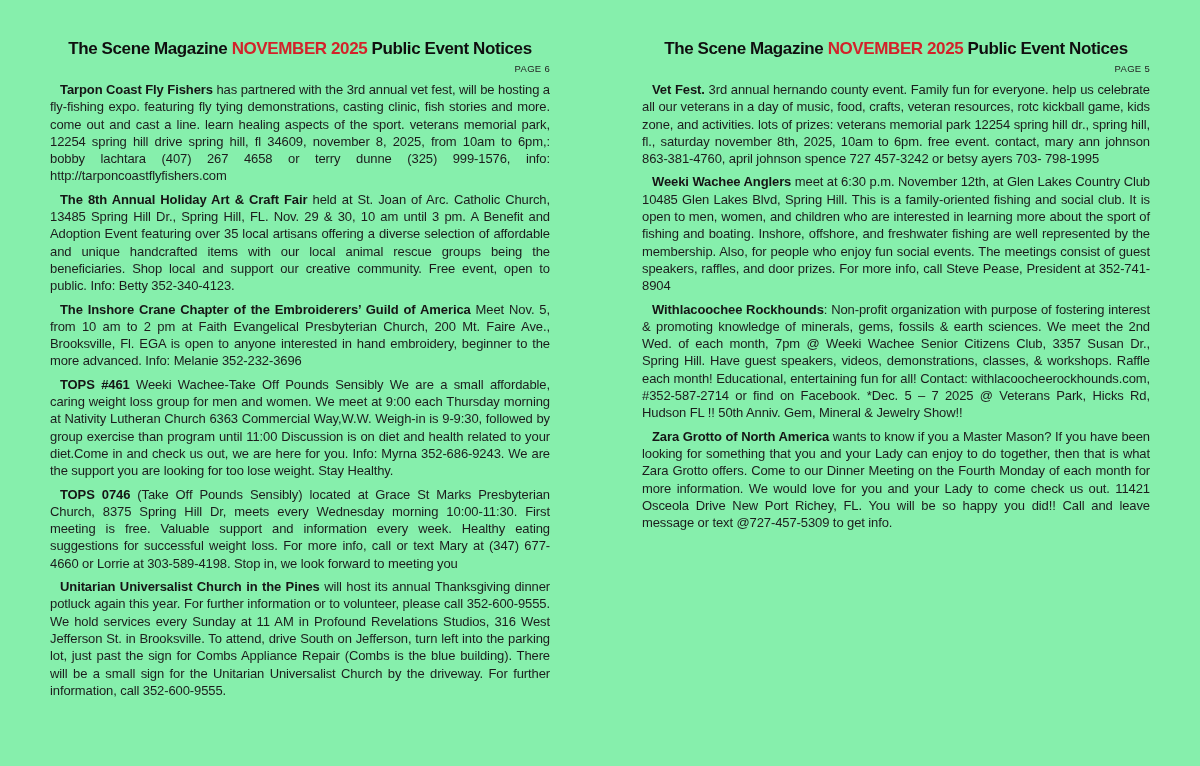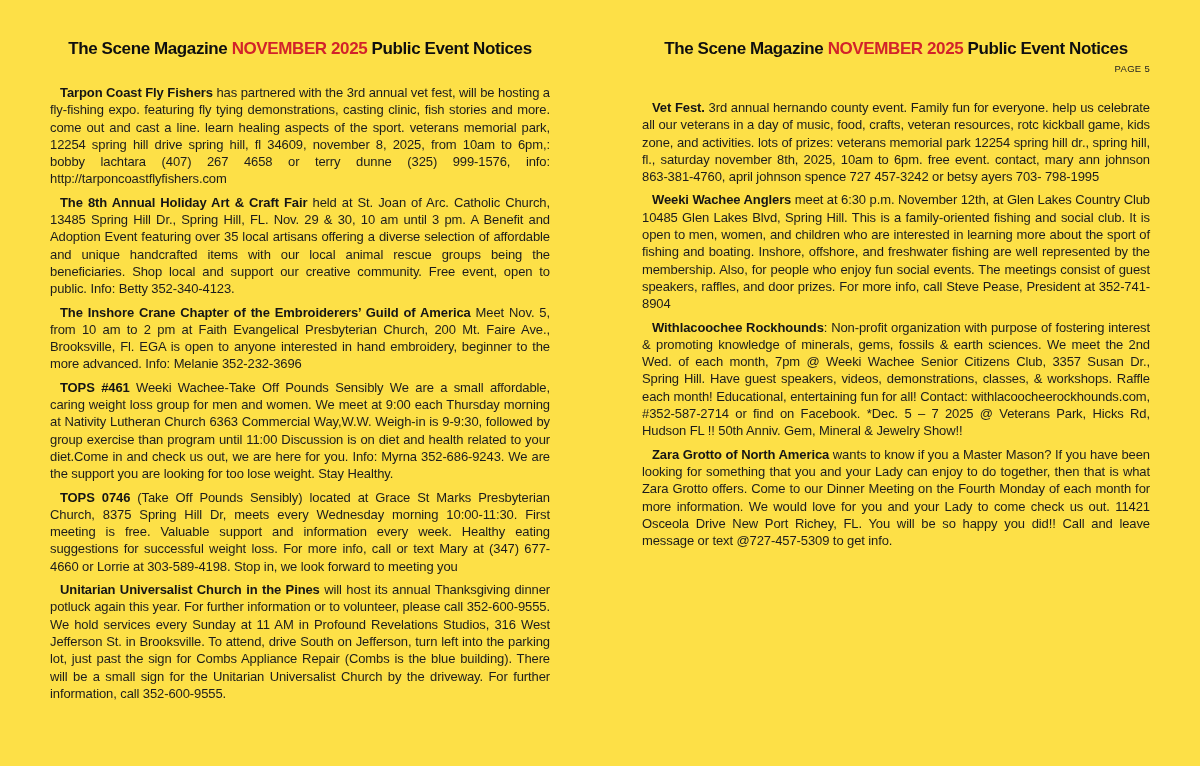--- a/index.html
+++ b/index.html
@@ -7,21 +7,21 @@
   body {
     width: 1200px; height: 766px;
     background: #ffffff;
     font-family: "Liberation Sans", sans-serif;
     color: #1c1c1c;
     overflow: hidden;
   }
   .sheet {
     position: relative;
     width: 1200px; height: 766px;
-    background: #fde047;
+    background: #86efac;
   }
   .page {
     position: absolute;
     top: 38px;
   }
   .page--left  { left: 50px;  width: 500px; }
   .page--right { left: 642px; width: 508px; }
   .title {
     margin: 0;
     font-size: 17px;
@@ -34,39 +34,40 @@
   }
   .title .hl {  }
   .page-label {
     text-align: right;
     font-size: 9.5px;
     line-height: 11px;
     letter-spacing: 0.3px;
     margin-top: 4px;
     color: #222222;
   }
-  .notices { margin-top: 25px; }
+  .notices { margin-top: 7px; }
   .notice {
     margin: 0 0 6px 0;
     font-size: 13px;
     line-height: 17.3px;
     letter-spacing: -0.1px;
     text-align: justify;
     text-indent: 10px;
     color: #1c1c1c;
   }
   .notice b { font-weight: bold; color: #151515; }
 </style>
 </head>
 <body>
 
 <div class="sheet">
 
   <section class="page page--left">
     <h1 class="title"><span>The Scene Magazine </span><span class="hl" style="color: rgb(210, 35, 42);">NOVEMBER 2025</span><span> Public Event Notices</span></h1>
+    <div class="page-label">PAGE 6</div>
     <div class="notices">
         <p class="notice"><b>Tarpon Coast Fly Fishers</b> has partnered with the 3rd annual vet fest, will be hosting a fly-fishing expo. featuring fly tying demonstrations, casting clinic, fish stories and more. come out and cast a line. learn healing aspects of the sport. veterans memorial park, 12254 spring hill drive spring hill, fl 34609, november 8, 2025, from 10am to 6pm,: bobby lachtara (407) 267 4658 or terry dunne (325) 999-1576, info: http://tarponcoastflyfishers.com</p>
         <p class="notice"><b>The 8th Annual Holiday Art &amp; Craft Fair</b> held at St. Joan of Arc. Catholic Church, 13485 Spring Hill Dr., Spring Hill, FL. Nov. 29 &amp; 30, 10 am until 3 pm.  A Benefit and Adoption Event featuring over 35 local artisans offering a diverse selection of affordable and unique handcrafted items with our local animal rescue groups being the beneficiaries. Shop local and support our creative community.  Free event, open to public. Info: Betty 352-340-4123.</p>
         <p class="notice"><b>The Inshore Crane Chapter of the Embroiderers’ Guild of America</b> Meet Nov. 5, from 10 am to 2 pm at Faith Evangelical Presbyterian Church, 200 Mt. Faire Ave., Brooksville, Fl. EGA is open to anyone interested in hand embroidery, beginner to the more advanced. Info: Melanie 352-232-3696</p>
         <p class="notice"><b>TOPS #461</b> Weeki Wachee-Take Off Pounds Sensibly We are a small affordable, caring weight loss group for men and women. We meet at 9:00 each Thursday morning at Nativity Lutheran Church 6363 Commercial Way,W.W. Weigh-in is 9-9:30, followed by group exercise than program until 11:00 Discussion is on diet and health related to your diet.Come in and check us out, we are here for you. Info: Myrna 352-686-9243. We are the support you are looking for too lose weight. Stay Healthy.</p>
         <p class="notice"><b>TOPS 0746</b> (Take Off Pounds Sensibly) located at Grace St Marks Presbyterian Church, 8375 Spring Hill Dr, meets every Wednesday morning 10:00-11:30. First meeting is free. Valuable support and information every week. Healthy eating suggestions for successful weight loss. For more info, call or text Mary at (347) 677-4660 or Lorrie at 303-589-4198. Stop in, we look forward to meeting you</p>
         <p class="notice"><b>Unitarian Universalist Church in the Pines</b> will host its annual Thanksgiving dinner potluck again this year. For further information or to volunteer, please call 352-600-9555. We hold services every Sunday at 11 AM in Profound Revelations Studios, 316 West Jefferson St. in Brooksville. To attend, drive South on Jefferson, turn left into the parking lot, just past the sign for Combs Appliance Repair (Combs is the blue building). There will be a small sign for the Unitarian Universalist Church by the driveway. For further information, call 352-600-9555.</p>
       </div>
   </section>
 

